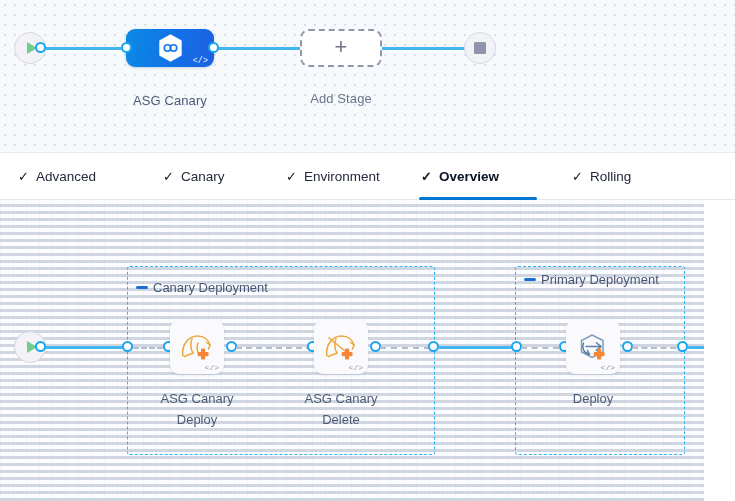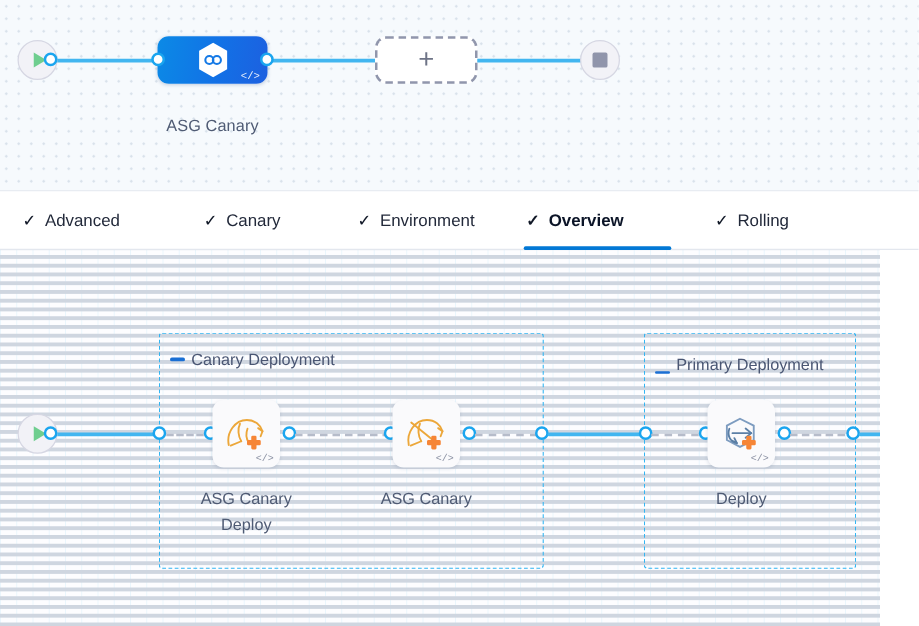--- a/index.html
+++ b/index.html
@@ -170,20 +170,21 @@
       </svg>
       <span class="pill-code">&lt;/&gt;</span>
     </div>
     <div class="dot" style="left:121px; top:42px;"></div>
     <div class="dot" style="left:208px; top:42px;"></div>
     <div class="node-label" style="left:110px; top:92px; width:120px;">ASG Canary</div>
 
     <div class="add-stage-box" style="left:300px; top:29px; width:82px; height:38px;">
       <span class="plus-sign">+</span>
     </div>
+    <div class="node-label muted" style="left:281px; top:90px; width:120px;">Add Stage</div>
 
     <div class="dot" style="left:465px; top:42px;"></div>
     <div class="endcap" style="left:464px; top:32px; width:32px; height:32px;">
       <div class="stop-sq"></div>
     </div>
   </div>
 
   <div id="tabbar">
 
     <div class="tab" style="left:16px;">
@@ -267,30 +268,31 @@
         </g>
         <g fill="#f68536">
           <rect x="22" y="17.5" width="4.2" height="11" rx="1.1"></rect>
           <rect x="18.6" y="21" width="11" height="4.2" rx="1.1"></rect>
         </g>
       </svg>
       <span class="step-code">&lt;/&gt;</span>
     </div>
     <div class="step-label" style="left:281px; top:188px;">
       <div>ASG Canary</div>
+      <div>Delete</div>
     </div>
 
     <div class="dot" style="left:370px; top:141px;"></div>
     <div class="dash-line" style="left:380px; top:147px; width:50px;"></div>
     <div class="dot" style="left:428px; top:141px;"></div>
 
     <div class="exec-line" style="left:438px; top:146px; width:80px;"></div>
 
     <div class="group-box" style="left:515px; top:66px; width:170px; height:189px;"></div>
-    <div class="group-label" style="left:524px; top:84px;align-items:flex-end;">
+    <div class="group-label" style="left:524px; top:72px;">
       <span class="collapse-dash"></span>
       <span>Primary Deployment</span>
     </div>
 
     <div class="dot" style="left:511px; top:141px;"></div>
     <div class="dash-line" style="left:521px; top:147px; width:38px;"></div>
     <div class="dot" style="left:559px; top:141px;"></div>
 
     <div class="step-card" style="left:566px; top:120px;">
       <svg width="36" height="32" viewBox="0 0 36 32">

